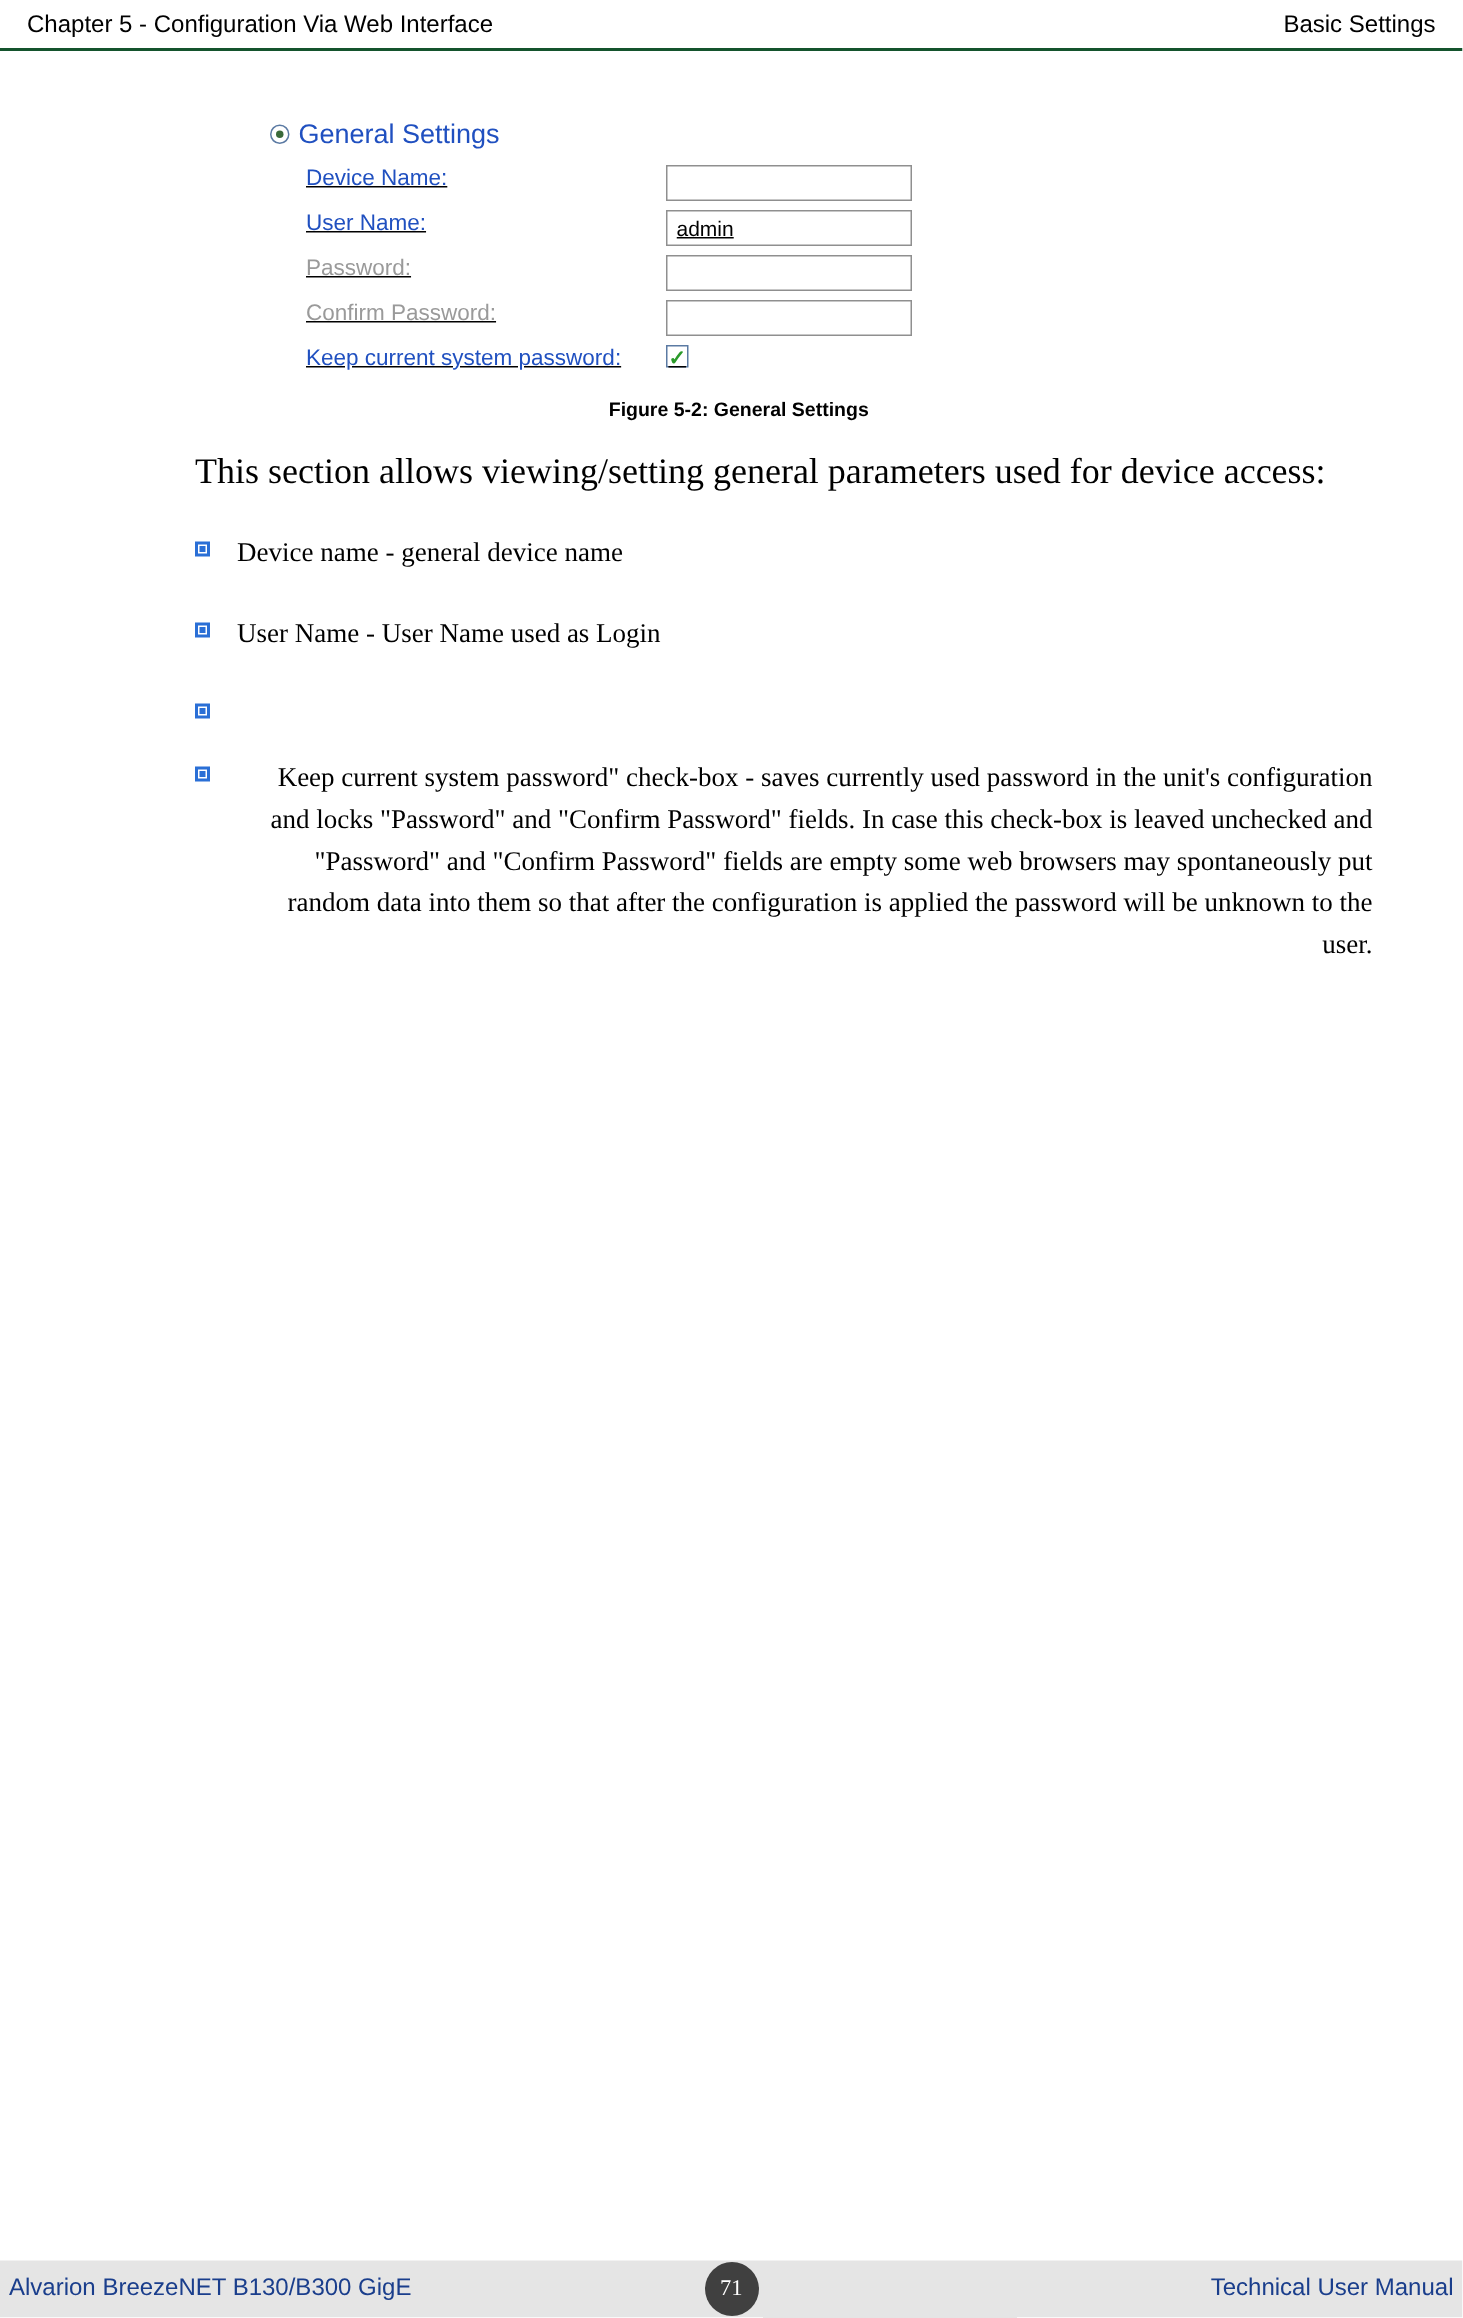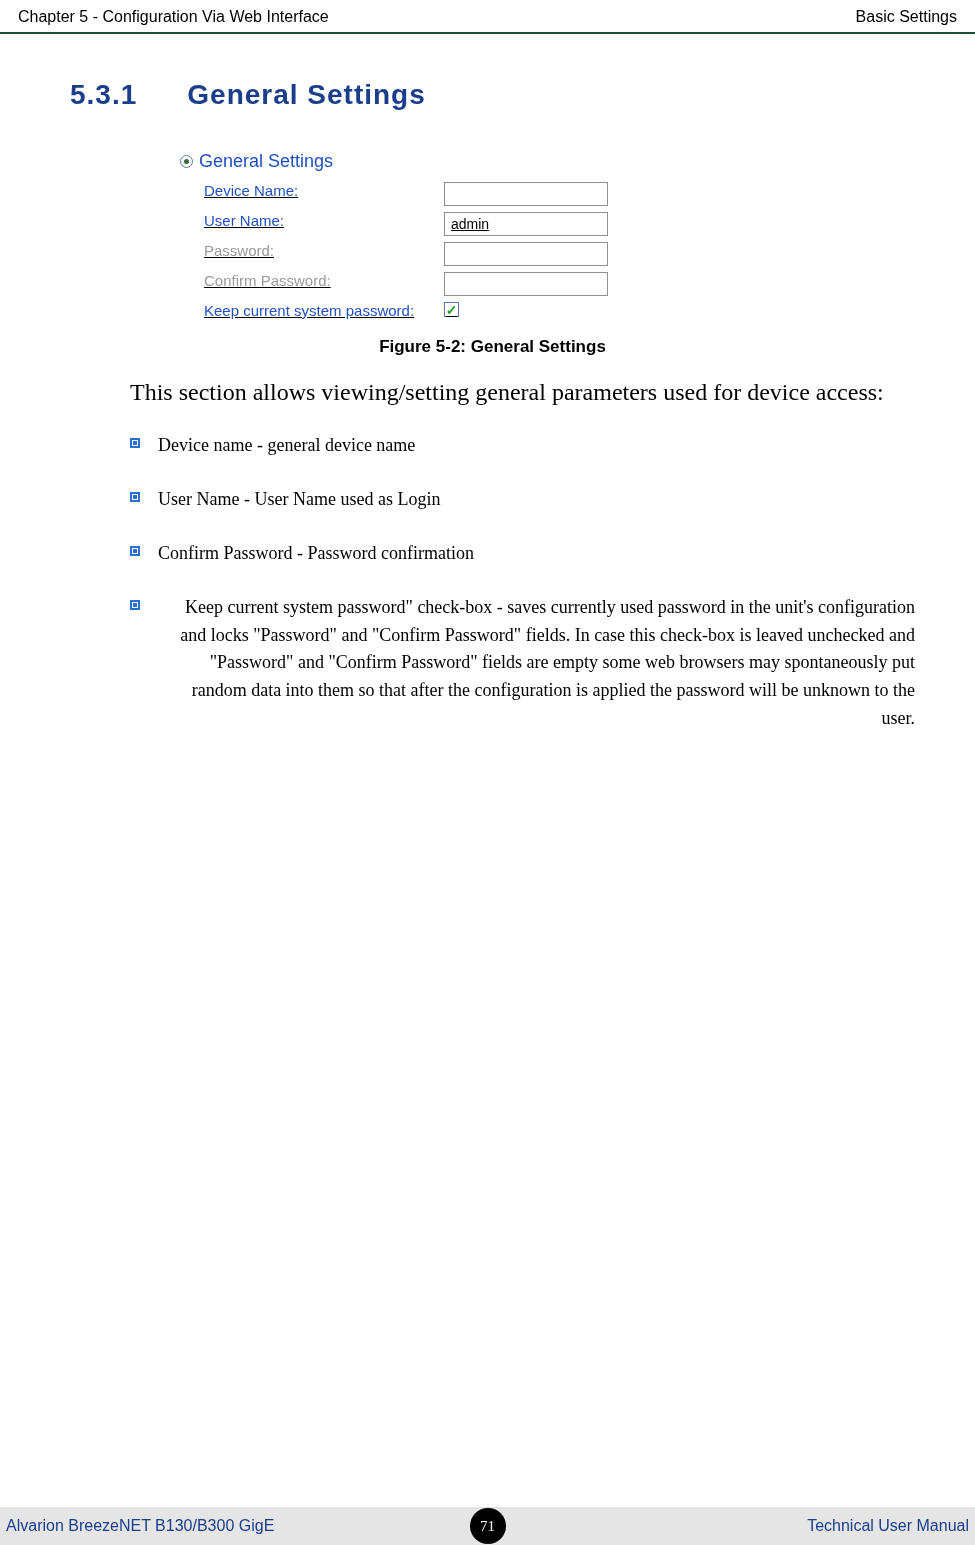--- a/index.html
+++ b/index.html
@@ -91,21 +91,21 @@
     justify-content: center;
     color: #2a9a2a;
     font-size: 14px;
     font-weight: bold;
     line-height: 1;
   }
   .caption {
     text-align: center;
     font-family: Arial, Helvetica, sans-serif;
     font-weight: bold;
-    font-size: 17px;
+    font-size: 13px;
     margin: 18px 0 22px 0;
   }
   .intro {
     font-size: 24px;
     margin: 0 0 26px 60px;
     font-family: Georgia, serif;
   }
   .bullets {
     margin-left: 60px;
   }
@@ -159,21 +159,21 @@
     align-items: center;
     justify-content: space-between;
     padding: 0 6px;
     font-family: Arial, Helvetica, sans-serif;
     font-size: 16px;
     color: #1a3e8c;
   }
   .page-badge {
     width: 36px; height: 36px;
     border-radius: 50%;
-    background: #000000;
+    background: #404040;
     color: #fff;
     display: flex;
     align-items: center;
     justify-content: center;
     font-size: 15px;
     position: absolute;
     left: 50%;
     transform: translateX(-50%);
     bottom: 1px;
   }
@@ -181,23 +181,20 @@
 </head>
 <body>
 
 <div class="header">
   <span>Chapter 5 - Configuration Via Web Interface</span>
   <span>Basic Settings</span>
 </div>
 
 <div class="content">
 
-  <h2 class="section-heading">
-    <span class="num">5.3.1</span><span>General Settings</span>
-  </h2>
 
   <div class="figure-area">
     <div class="fig-title-row">
       <span class="radio">
           <span class="radio-dot"></span>
         </span>
       <span class="fig-title">General Settings</span>
     </div>
 
     <div class="form-row">
@@ -230,21 +227,20 @@
     <div class="bullet-item">
       <span class="bullet-mark"></span>
       <span>Device name - general device name</span>
     </div>
     <div class="bullet-item">
       <span class="bullet-mark"></span>
       <span>User Name - User Name used as Login</span>
     </div>
     <div class="bullet-item">
       <span class="bullet-mark"></span>
-      <span>Confirm Password - Password confirmation</span>
     </div>
     <div class="bullet-item">
       <span class="bullet-mark"></span>
       <span>Keep current system password" check-box - saves currently used password in the unit's configuration and locks "Password" and "Confirm Password" fields. In case this check-box is leaved unchecked and "Password" and "Confirm Password" fields are empty some web browsers may spontaneously put random data into them so that after the configuration is applied the password will be unknown to the user.</span>
     </div>
   </div>
 
 </div>
 
 <div class="footer">

